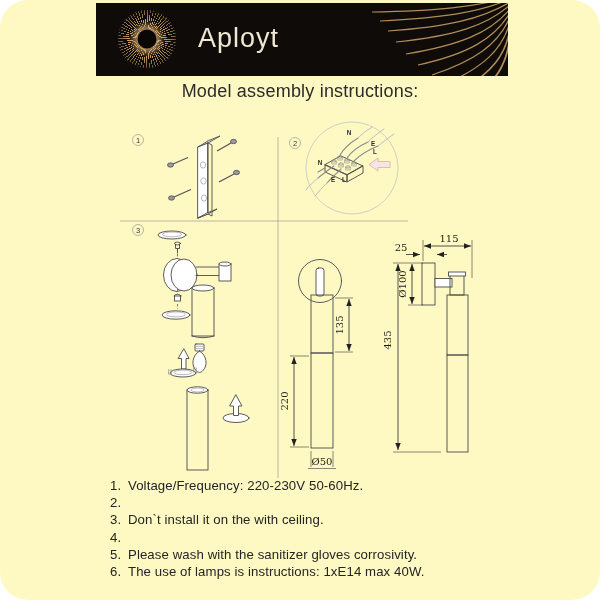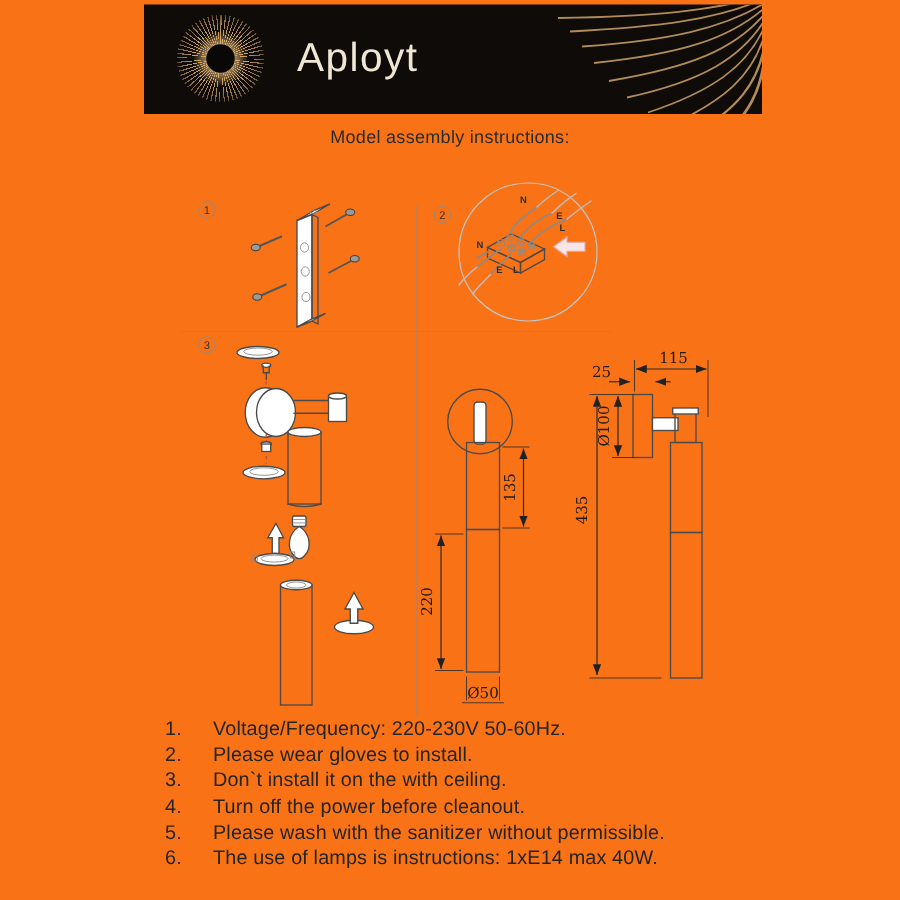--- a/index.html
+++ b/index.html
@@ -1,50 +1,50 @@
 <!DOCTYPE html>
 <html><head>
 <meta charset="utf-8">
 <style>
   html,body{margin:0;padding:0;background:#ffffff;}
-  .page{position:relative;width:600px;height:600px;background:#f97316;overflow:hidden;
-        font-family:"Liberation Sans",sans-serif;}
+  .page{position:relative;width:600px;height:600px;background:#fef9c3;overflow:hidden;
+        font-family:"Liberation Sans",sans-serif;border-radius:28px;}
   
   .banner{position:absolute;left:96px;top:3px;width:412px;height:73px;background:#0e0b08;overflow:hidden;}
   .burst{position:absolute;left:22px;top:7px;width:58px;height:58px;border-radius:50%;
          background:repeating-conic-gradient(#c79c63 0deg 1.7deg, rgba(14,11,8,0) 1.7deg 6deg);}
   .burst::before{content:'';position:absolute;inset:0;border-radius:50%;
          background:radial-gradient(circle, rgba(222,180,120,.55) 0 22%, rgba(14,11,8,0) 45%, rgba(14,11,8,.45) 68%, #0e0b08 78%);}
   .burst::after{content:'';position:absolute;left:50%;top:50%;width:19px;height:19px;transform:translate(-50%,-50%);
          border-radius:50%;background:#0a0807;box-shadow:0 0 7px 3px rgba(210,170,110,.55);}
   .brand{position:absolute;left:102px;top:19px;font-size:27px;line-height:32px;font-weight:400;
          letter-spacing:1px;color:#efe6d3;}
   .rays{position:absolute;right:0;top:0;}
   
   .titleblock{position:absolute;left:0;top:83px;width:600px;text-align:center;
-              font-size:12px;line-height:16.5px;color:#2b2b2b;letter-spacing:.2px;}
+              font-size:18px;line-height:16.5px;color:#2b2b2b;letter-spacing:.2px;}
   
   .diagram{position:absolute;left:0;top:118px;}
   .dline{stroke:#4a4a4a;stroke-width:.9;fill:none;stroke-linecap:round;}
   .fillw{fill:#ffffff;}
   .thin{stroke:#8a8a8a;stroke-width:.6;fill:none;}
   .lite{stroke:#c4c4c4;stroke-width:.8;fill:none;}
   .wire{stroke:#8a8a8a;stroke-width:1.1;fill:none;stroke-linecap:round;}
   .wirelite{stroke:#bdbdbd;stroke-width:1;fill:none;stroke-linecap:round;}
   .dim{stroke:#2a2a2a;stroke-width:.8;fill:none;}
   .ext{stroke:#2a2a2a;stroke-width:.55;fill:none;}
   .reddash{stroke:#b25555;stroke-width:.9;stroke-dasharray:2.4,2;fill:none;}
   text.dimt{font-family:"DejaVu Serif",serif;font-size:10px;fill:#1d1d1d;}
   text.stepn{font-family:"Liberation Sans",sans-serif;font-size:7.5px;fill:#333;}
   text.wlabel{font-family:"Liberation Sans",sans-serif;font-size:6.3px;font-weight:bold;fill:#2c2c2c;}
   
   .notes{position:absolute;left:110px;top:477px;font-size:13.2px;line-height:17.2px;color:#242424;letter-spacing:.1px;}
   .note{display:flex;}
   .note .num{width:17px;}
-  .note .txt{margin-left:15px;}
+  .note .txt{margin-left:1px;}
 </style>
 </head>
 <body>
 
 <div class="page">
 
   <div class="banner">
     <div class="burst"></div>
     <div class="brand">Aployt</div>
     <svg class="rays" width="178" height="73" viewBox="0 0 178 73">
@@ -283,32 +283,30 @@
     </g>
   </svg>
 
   <div class="notes">
     <div class="note">
       <span class="num">1.</span>
       <span class="txt">Voltage/Frequency: 220-230V 50-60Hz.</span>
     </div>
     <div class="note">
       <span class="num">2.</span>
-      <span class="txt">Please wear gloves to install.</span>
     </div>
     <div class="note">
       <span class="num">3.</span>
       <span class="txt">Don`t install it on the with ceiling.</span>
     </div>
     <div class="note">
       <span class="num">4.</span>
-      <span class="txt">Turn off the power before cleanout.</span>
     </div>
     <div class="note">
       <span class="num">5.</span>
-      <span class="txt">Please wash with the sanitizer without permissible.</span>
+      <span class="txt">Please wash with the sanitizer gloves corrosivity.</span>
     </div>
     <div class="note">
       <span class="num">6.</span>
       <span class="txt">The use of lamps is instructions: 1xE14 max 40W.</span>
     </div>
   </div>
 </div>
 
 </body></html>

